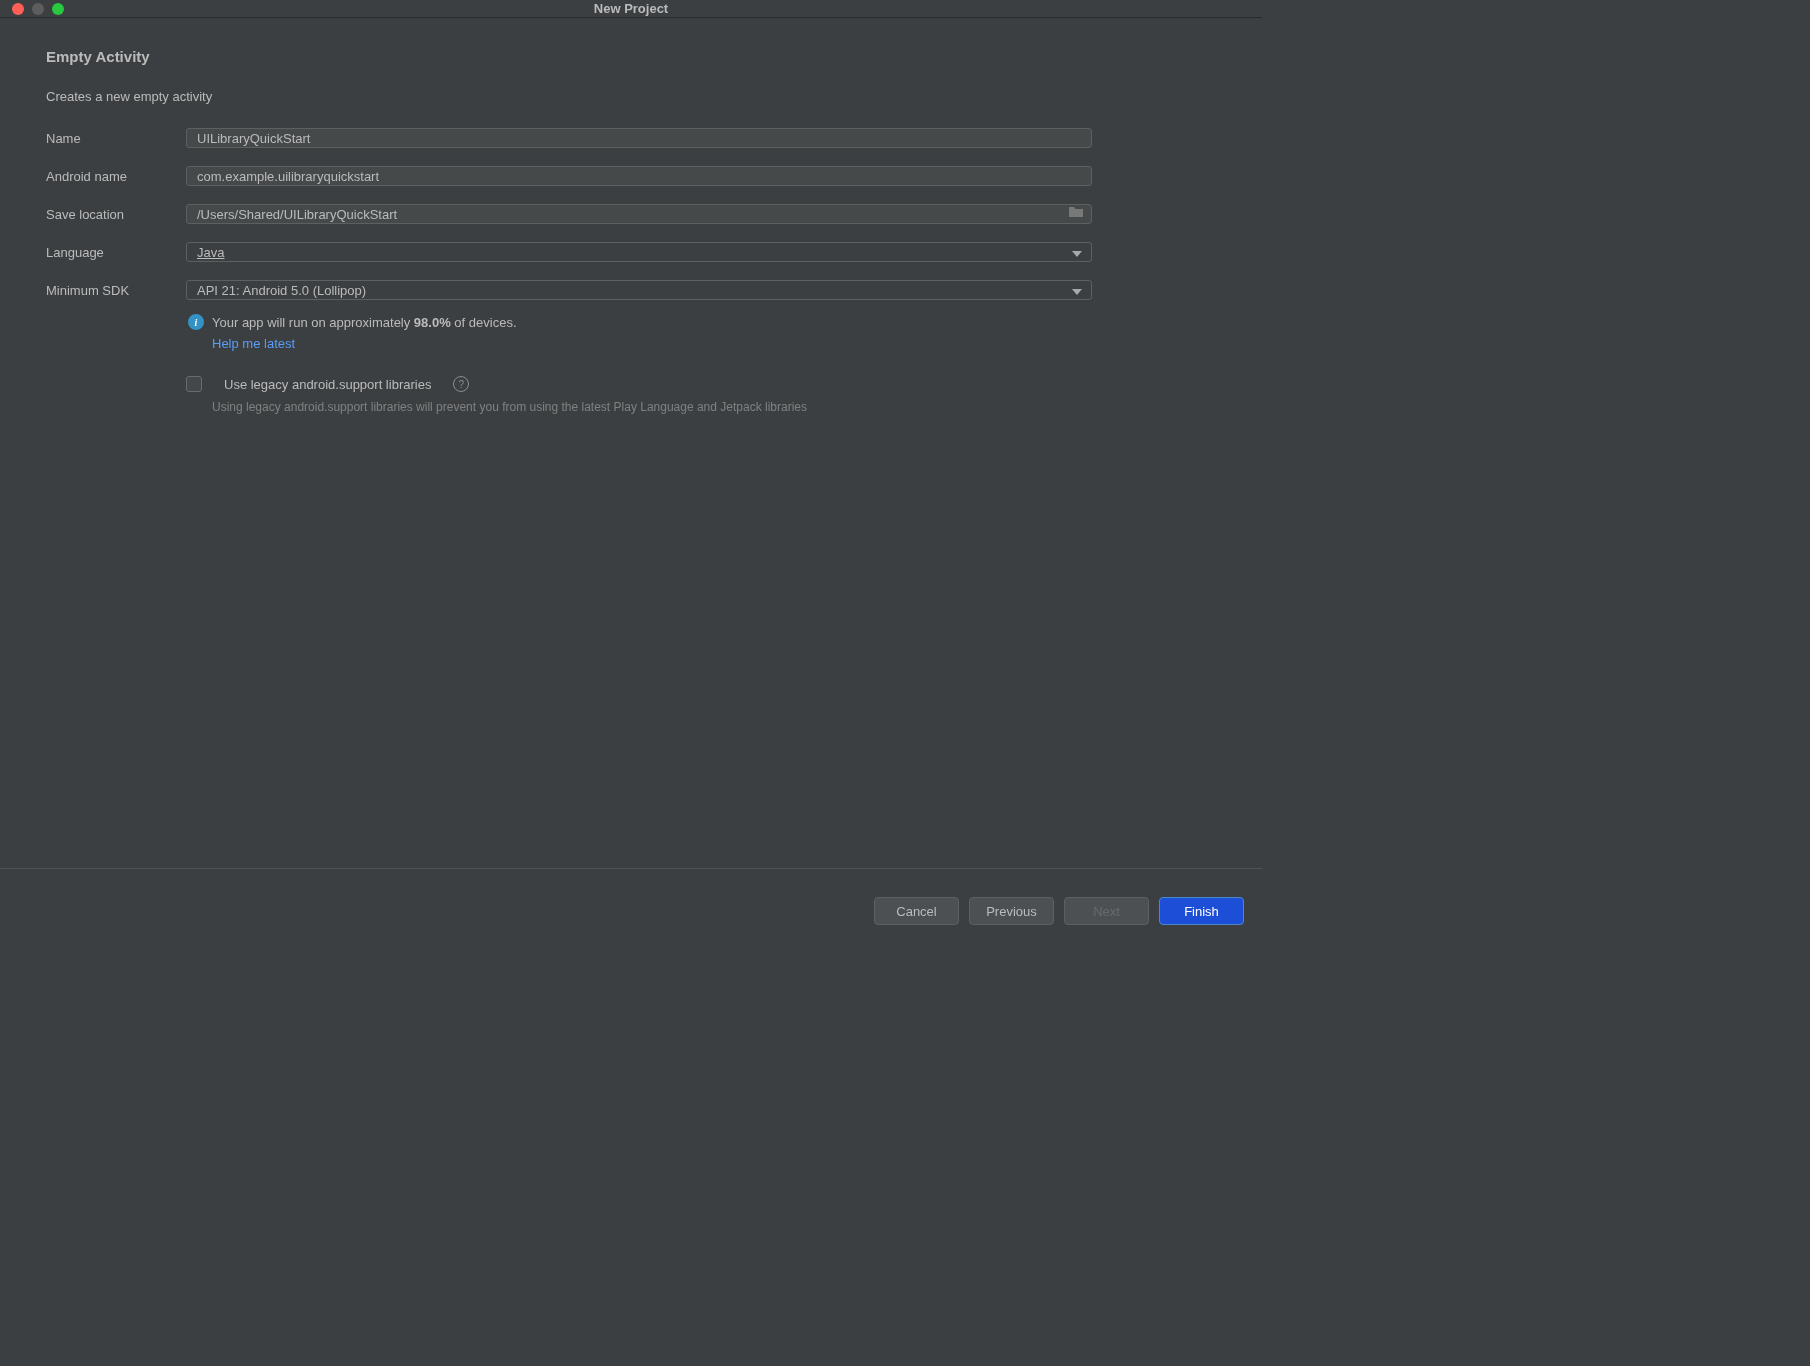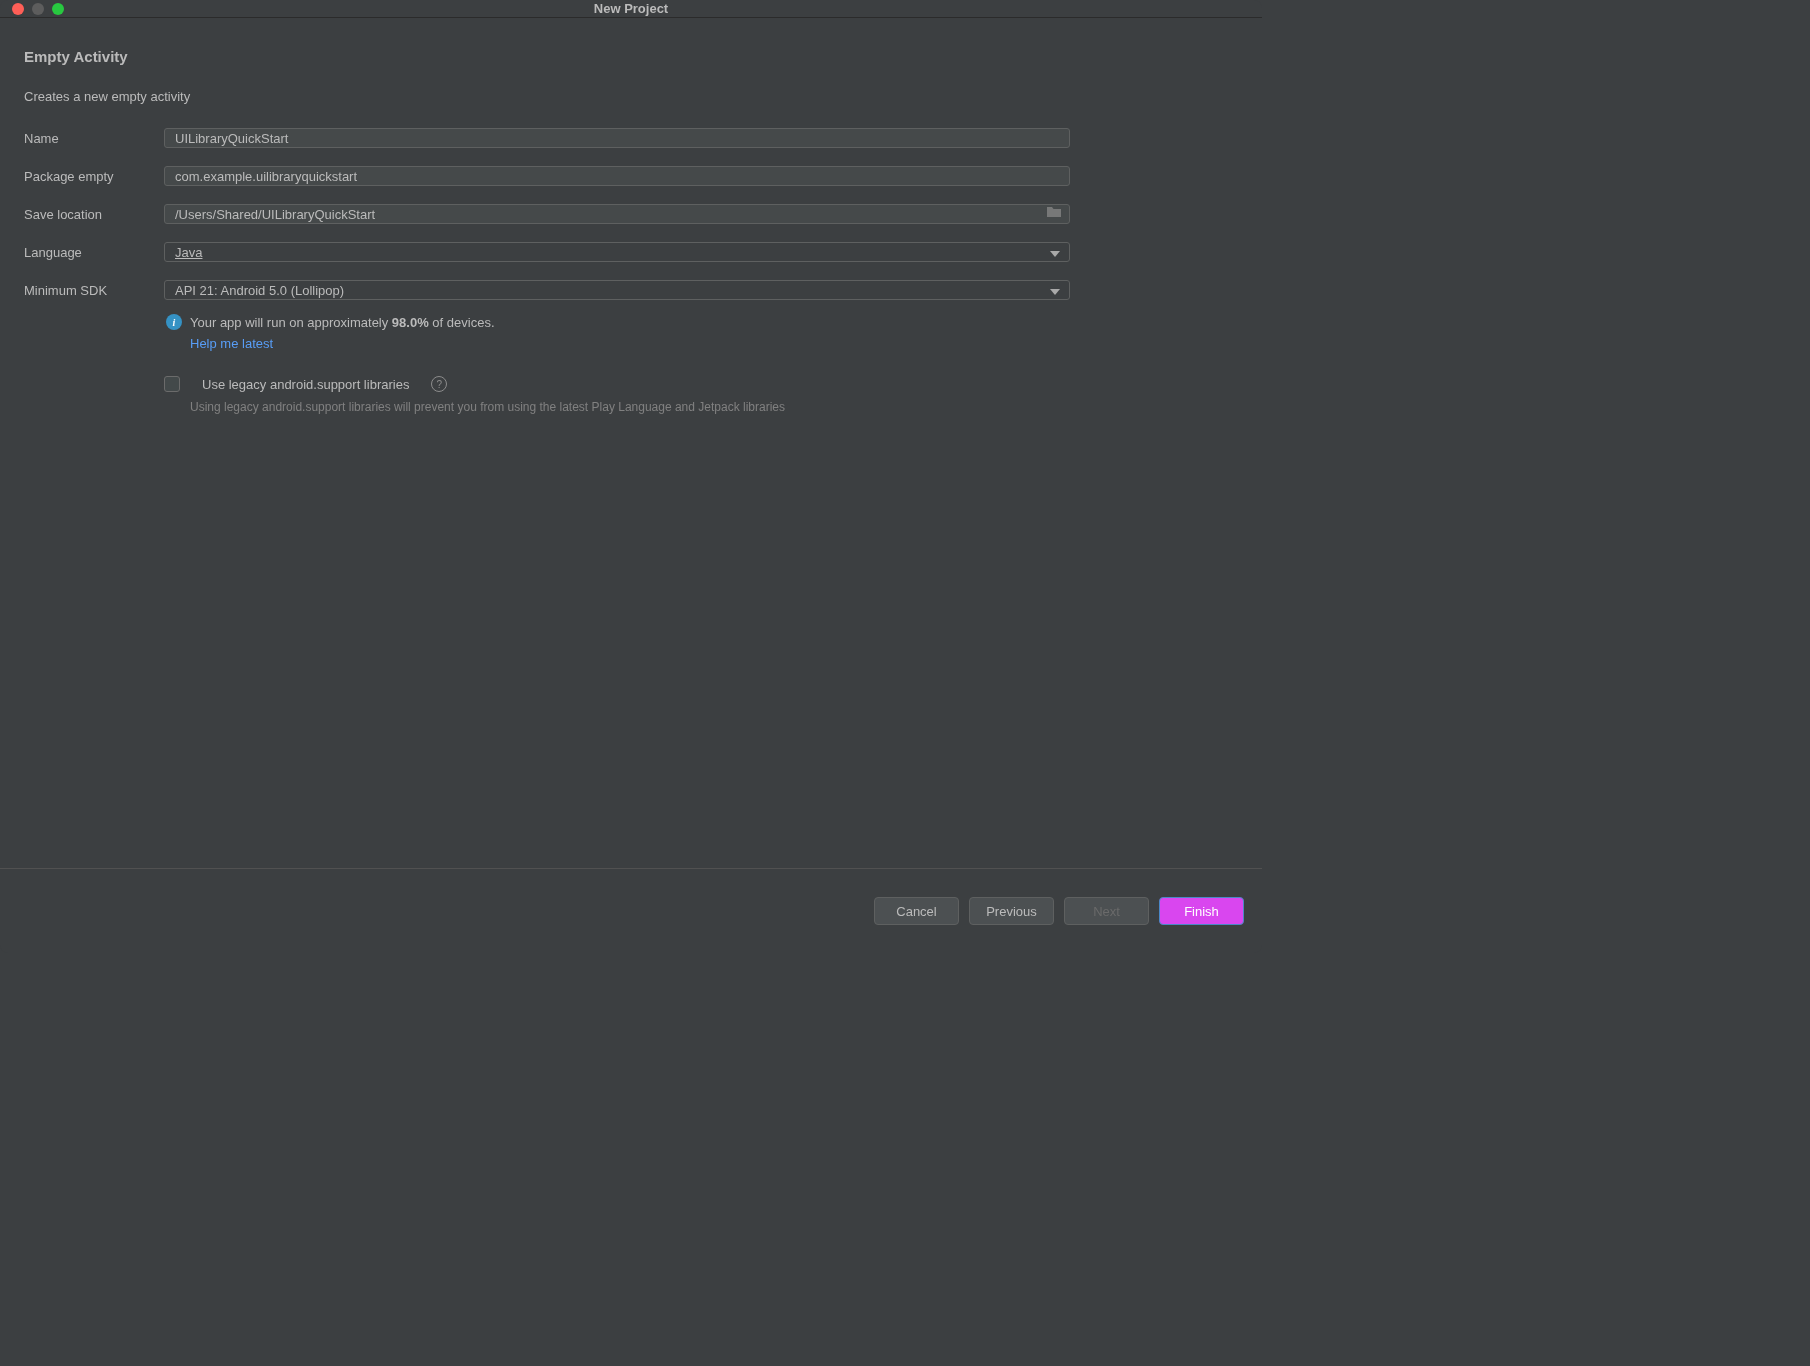--- a/index.html
+++ b/index.html
@@ -47,21 +47,21 @@
     .titlebar-title {
       position: absolute;
       left: 50%;
       transform: translateX(-50%);
       font-weight: 600;
       color: #bbbbbb;
       font-size: 13px;
     }
     .content {
       flex: 1;
-      padding: 30px 50px 0 24px;
+      padding: 30px 50px 0 46px;
       overflow-y: auto;
     }
     .heading {
       font-size: 15px;
       font-weight: 700;
       color: #bbbbbb;
       margin-bottom: 24px;
     }
     .subheading {
       font-size: 13px;
@@ -221,21 +221,21 @@
       cursor: pointer;
       border: 1px solid #5e6060;
       background: #4c5052;
       color: #bbbbbb;
     }
     .btn.disabled {
       color: #6a6a6a;
       cursor: default;
     }
     .btn.primary {
-      background: #d946ef;
+      background: #1d4ed8;
       border: 1px solid #4b88c7;
       color: #ffffff;
     }
   </style>
 </head>
 <body>
 
 <div class="window">
   <div class="titlebar">
     <div class="traffic-lights">
@@ -251,21 +251,21 @@
     <div class="subheading">Creates a new empty activity</div>
 
     <div class="form-row">
       <div class="form-label">Name</div>
       <div class="form-field">
         <input class="text-input" type="text" value="UILibraryQuickStart" style="">
       </div>
     </div>
 
     <div class="form-row">
-      <div class="form-label">Package empty</div>
+      <div class="form-label">Android name</div>
       <div class="form-field">
         <input class="text-input" type="text" value="com.example.uilibraryquickstart" style="">
       </div>
     </div>
 
     <div class="form-row">
       <div class="form-label">Save location</div>
       <div class="form-field">
         <div class="text-input-wrapper">
           <input class="text-input" type="text" value="/Users/Shared/UILibraryQuickStart" style="">

